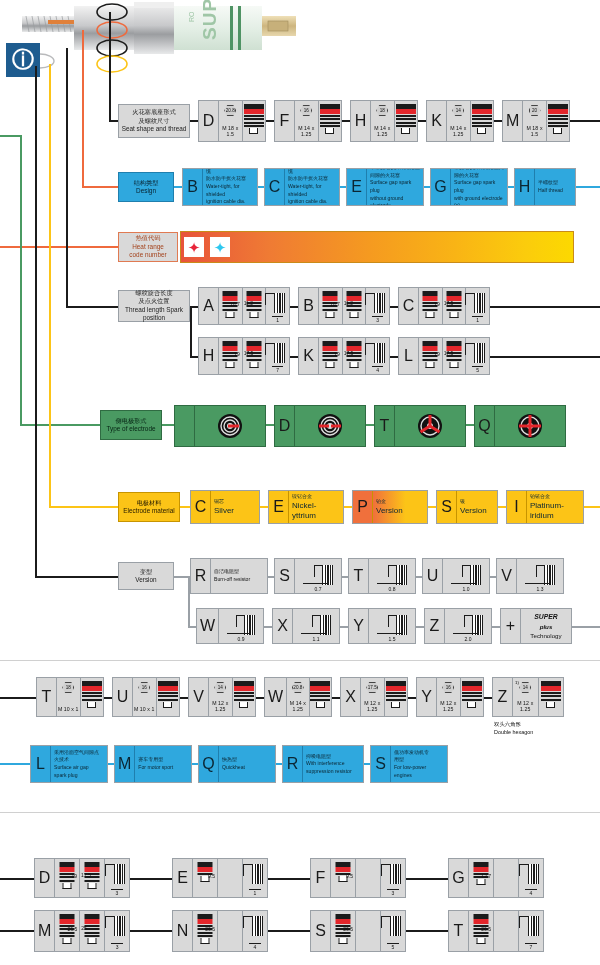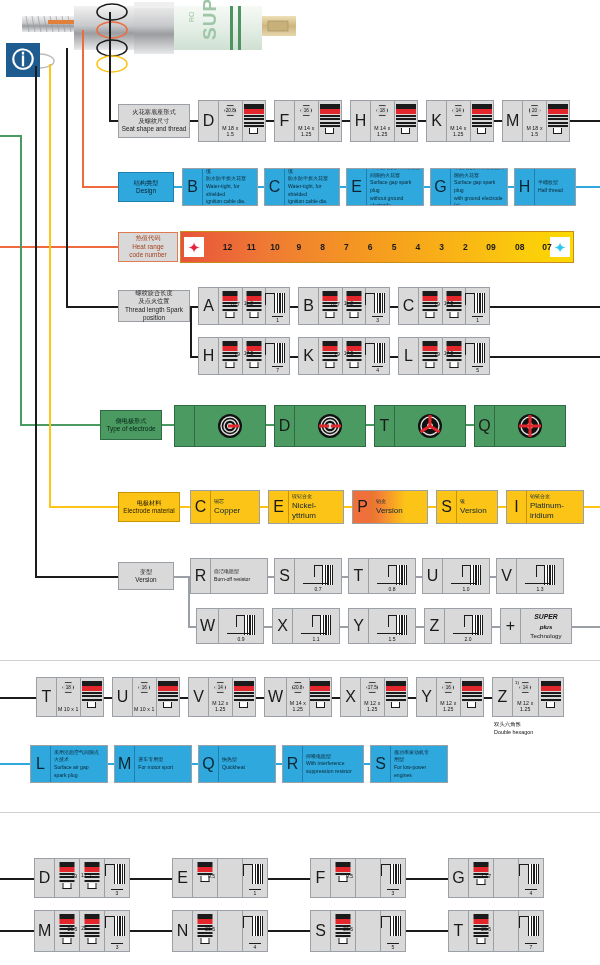--- a/index.html
+++ b/index.html
@@ -408,36 +408,20 @@
   <div class="line blue" style="left:576px;top:186px;width:24px;height:2px;"></div>
 
   <div class="cat" id="cat-heat" style="left:118px;top:232px;width:60px;height:30px;border-color:#e07a52;color:#a3431d;">
     <div class="cn">热值代码</div>
     <div class="en">Heat range</div>
     <div class="en">code number</div>
   </div>
 
   <div id="heatbar" style="left:180px;top:231px;width:394px;height:32px;">
     <div class="hot">✦</div>
-    <div class="nums">
-      <span style="left:6%">12</span>
-      <span style="left:13%">11</span>
-      <span style="left:20%">10</span>
-      <span style="left:27%">9</span>
-      <span style="left:34%">8</span>
-      <span style="left:41%">7</span>
-      <span style="left:48%">6</span>
-      <span style="left:55%">5</span>
-      <span style="left:62%">4</span>
-      <span style="left:69%">3</span>
-      <span style="left:76%">2</span>
-      <span style="left:83.5%">09</span>
-      <span style="left:92%">08</span>
-      <span style="left:100%">07</span>
-    </div>
     <div class="cold">✦</div>
   </div>
 
   <div class="cat" id="cat-threadlen" style="left:118px;top:290px;width:72px;height:32px;">
     <div class="cn">螺纹旋合长度</div>
     <div class="cn">及点火位置</div>
     <div class="en">Thread length Spark position</div>
   </div>
   <div class="line" style="left:190px;top:306px;width:8px;height:2px;"></div>
   <div class="line" style="left:190px;top:306px;width:2px;height:52px;"></div>
@@ -725,21 +709,21 @@
   <div class="cat yellow" id="cat-material" style="left:118px;top:492px;width:62px;height:30px;">
     <div class="cn">电极材料</div>
     <div class="en">Electrode material</div>
   </div>
   <div class="line yellow" style="left:180px;top:506px;width:10px;height:2px;"></div>
 
   <div class="txtbox yellow" style="left:190px;top:490px;width:70px;height:34px;">
     <div class="letter">C</div>
     <div class="txtbody">
       <div class="cnline">铜芯</div>
-      <div class="big">Copper</div>
+      <div class="big">Silver</div>
     </div>
   </div>
   <div class="line yellow" style="left:260px;top:506px;width:8px;height:2px;"></div>
 
   <div class="txtbox yellow" style="left:268px;top:490px;width:76px;height:34px;">
     <div class="letter">E</div>
     <div class="txtbody">
       <div class="cnline">镍钇合金</div>
       <div class="big">Nickel-yttrium</div>
     </div>

